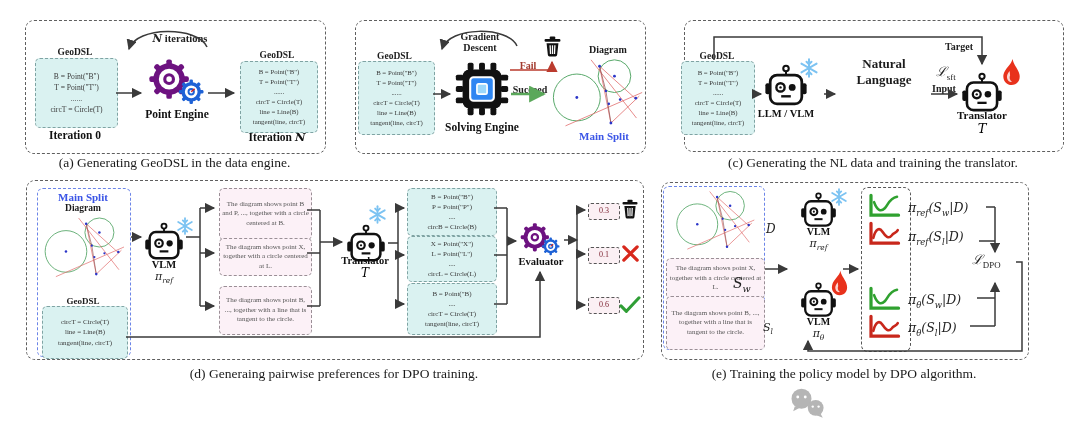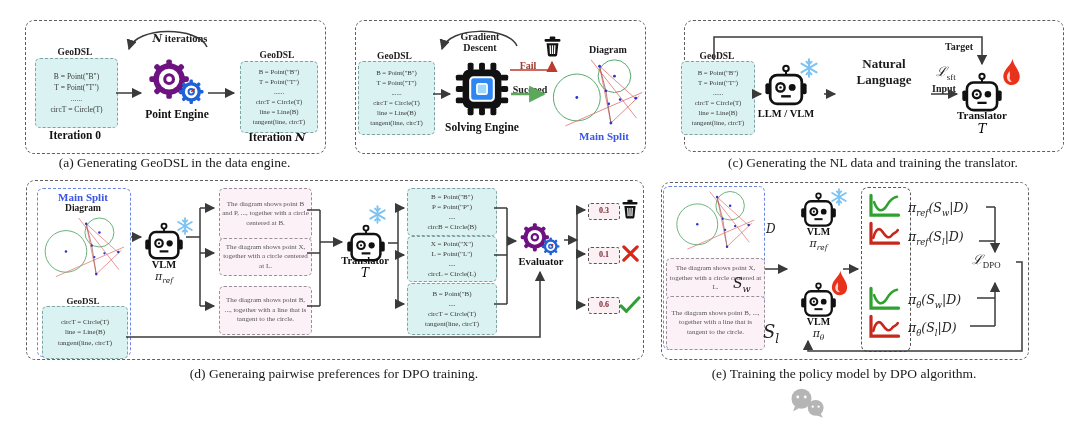--- a/index.html
+++ b/index.html
@@ -8,21 +8,21 @@
   .bluebox{position:absolute;border:1.4px dashed #6b84e8;border-radius:6px;}
   .curvebox{position:absolute;border:1.3px dashed #555;border-radius:7px;}
   .codebox{position:absolute;background:#daf2f1;border:1.1px dashed #7fa3a3;border-radius:5px;
            font-size:7.2px;line-height:1.45;color:#3a3a3a;text-align:center;padding:3px 1px;
            display:flex;flex-direction:column;justify-content:center;}
   .codebox div{white-space:nowrap;}
   .nlbox{position:absolute;background:#fcf1f7;border:1.1px dashed #9a8f96;border-radius:5px;
          font-size:7px;line-height:1.35;color:#555;text-align:center;padding:3px 2px;
          display:flex;align-items:center;justify-content:center;}
   .scorebox{position:absolute;background:#fbf0f4;border:1px dashed #555;border-radius:3px;
-            font-weight:bold;font-size:8px;color:#7c2230;text-align:center;line-height:14px;}
+            font-weight:normal;font-size:8px;color:#7c2230;text-align:center;line-height:14px;}
   .btitle{position:absolute;font-weight:bold;font-size:9.5px;color:#1c1c1c;text-align:center;}
   .biglabel{position:absolute;font-weight:bold;font-size:11.5px;color:#111;text-align:center;}
   .small-bold{position:absolute;font-weight:bold;font-size:10px;color:#222;text-align:center;}
   .blue-label{position:absolute;font-weight:bold;font-size:11px;color:#3b55e6;text-align:center;}
   .pcaption{position:absolute;font-size:13.5px;color:#1a1a1a;text-align:center;}
   .figcaption{position:absolute;left:0;top:397px;width:1040px;text-align:center;font-size:19px;color:#111;}
   .sc{font-variant:small-caps;}
   .math{font-family:"DejaVu Serif",serif;font-style:italic;}
   .formula{position:absolute;font-size:12.5px;color:#222;white-space:nowrap;}
   sub{font-size:0.68em;}
@@ -338,21 +338,21 @@
 
   <div class="panel" style="left:661px;top:182px;width:366px;height:176px"></div>
   <div class="bluebox" style="left:663px;top:186px;width:100px;height:162px"></div>
   <svg class="icon" style="left:671px;top:189px;width:86px;height:62px">
       <use href="#geo" width="100%" height="100%"></use>
     </svg>
   <div class="nlbox" style="left:666px;top:258px;width:93px;height:33px">The diagram shows point X, together with a circle centered at L.</div>
   <div class="nlbox" style="left:666px;top:296px;width:93px;height:46px">The diagram shows point B, ..., together with a line that is tangent to the circle.</div>
   <div class="formula math" style="left:766px;top:222px;font-size:12px">D</div>
   <div class="formula math" style="left:733px;top:275px;font-size:14px"><span>S</span><sub>w</sub></div>
-  <div class="formula math" style="left:763px;top:321px;font-size:18px"><span>S</span><sub>l</sub></div>
+  <div class="formula math" style="left:763px;top:321px;font-size:11px"><span>S</span><sub>l</sub></div>
   <svg class="icon" style="left:800px;top:192px;width:37px;height:37px">
       <use href="#robot" width="100%" height="100%"></use>
     </svg>
   <svg class="icon" style="left:830px;top:188px;width:18px;height:18px">
       <use href="#snow" width="100%" height="100%"></use>
     </svg>
   <div class="biglabel" style="left:799px;top:226px;width:39px;font-size:10px">VLM</div>
   <div class="formula math" style="left:799px;top:237px;width:39px;text-align:center;font-size:11px"><span>π</span><sub>ref</sub></div>
   <svg class="icon" style="left:800px;top:282px;width:37px;height:37px">
       <use href="#robot" width="100%" height="100%"></use>

